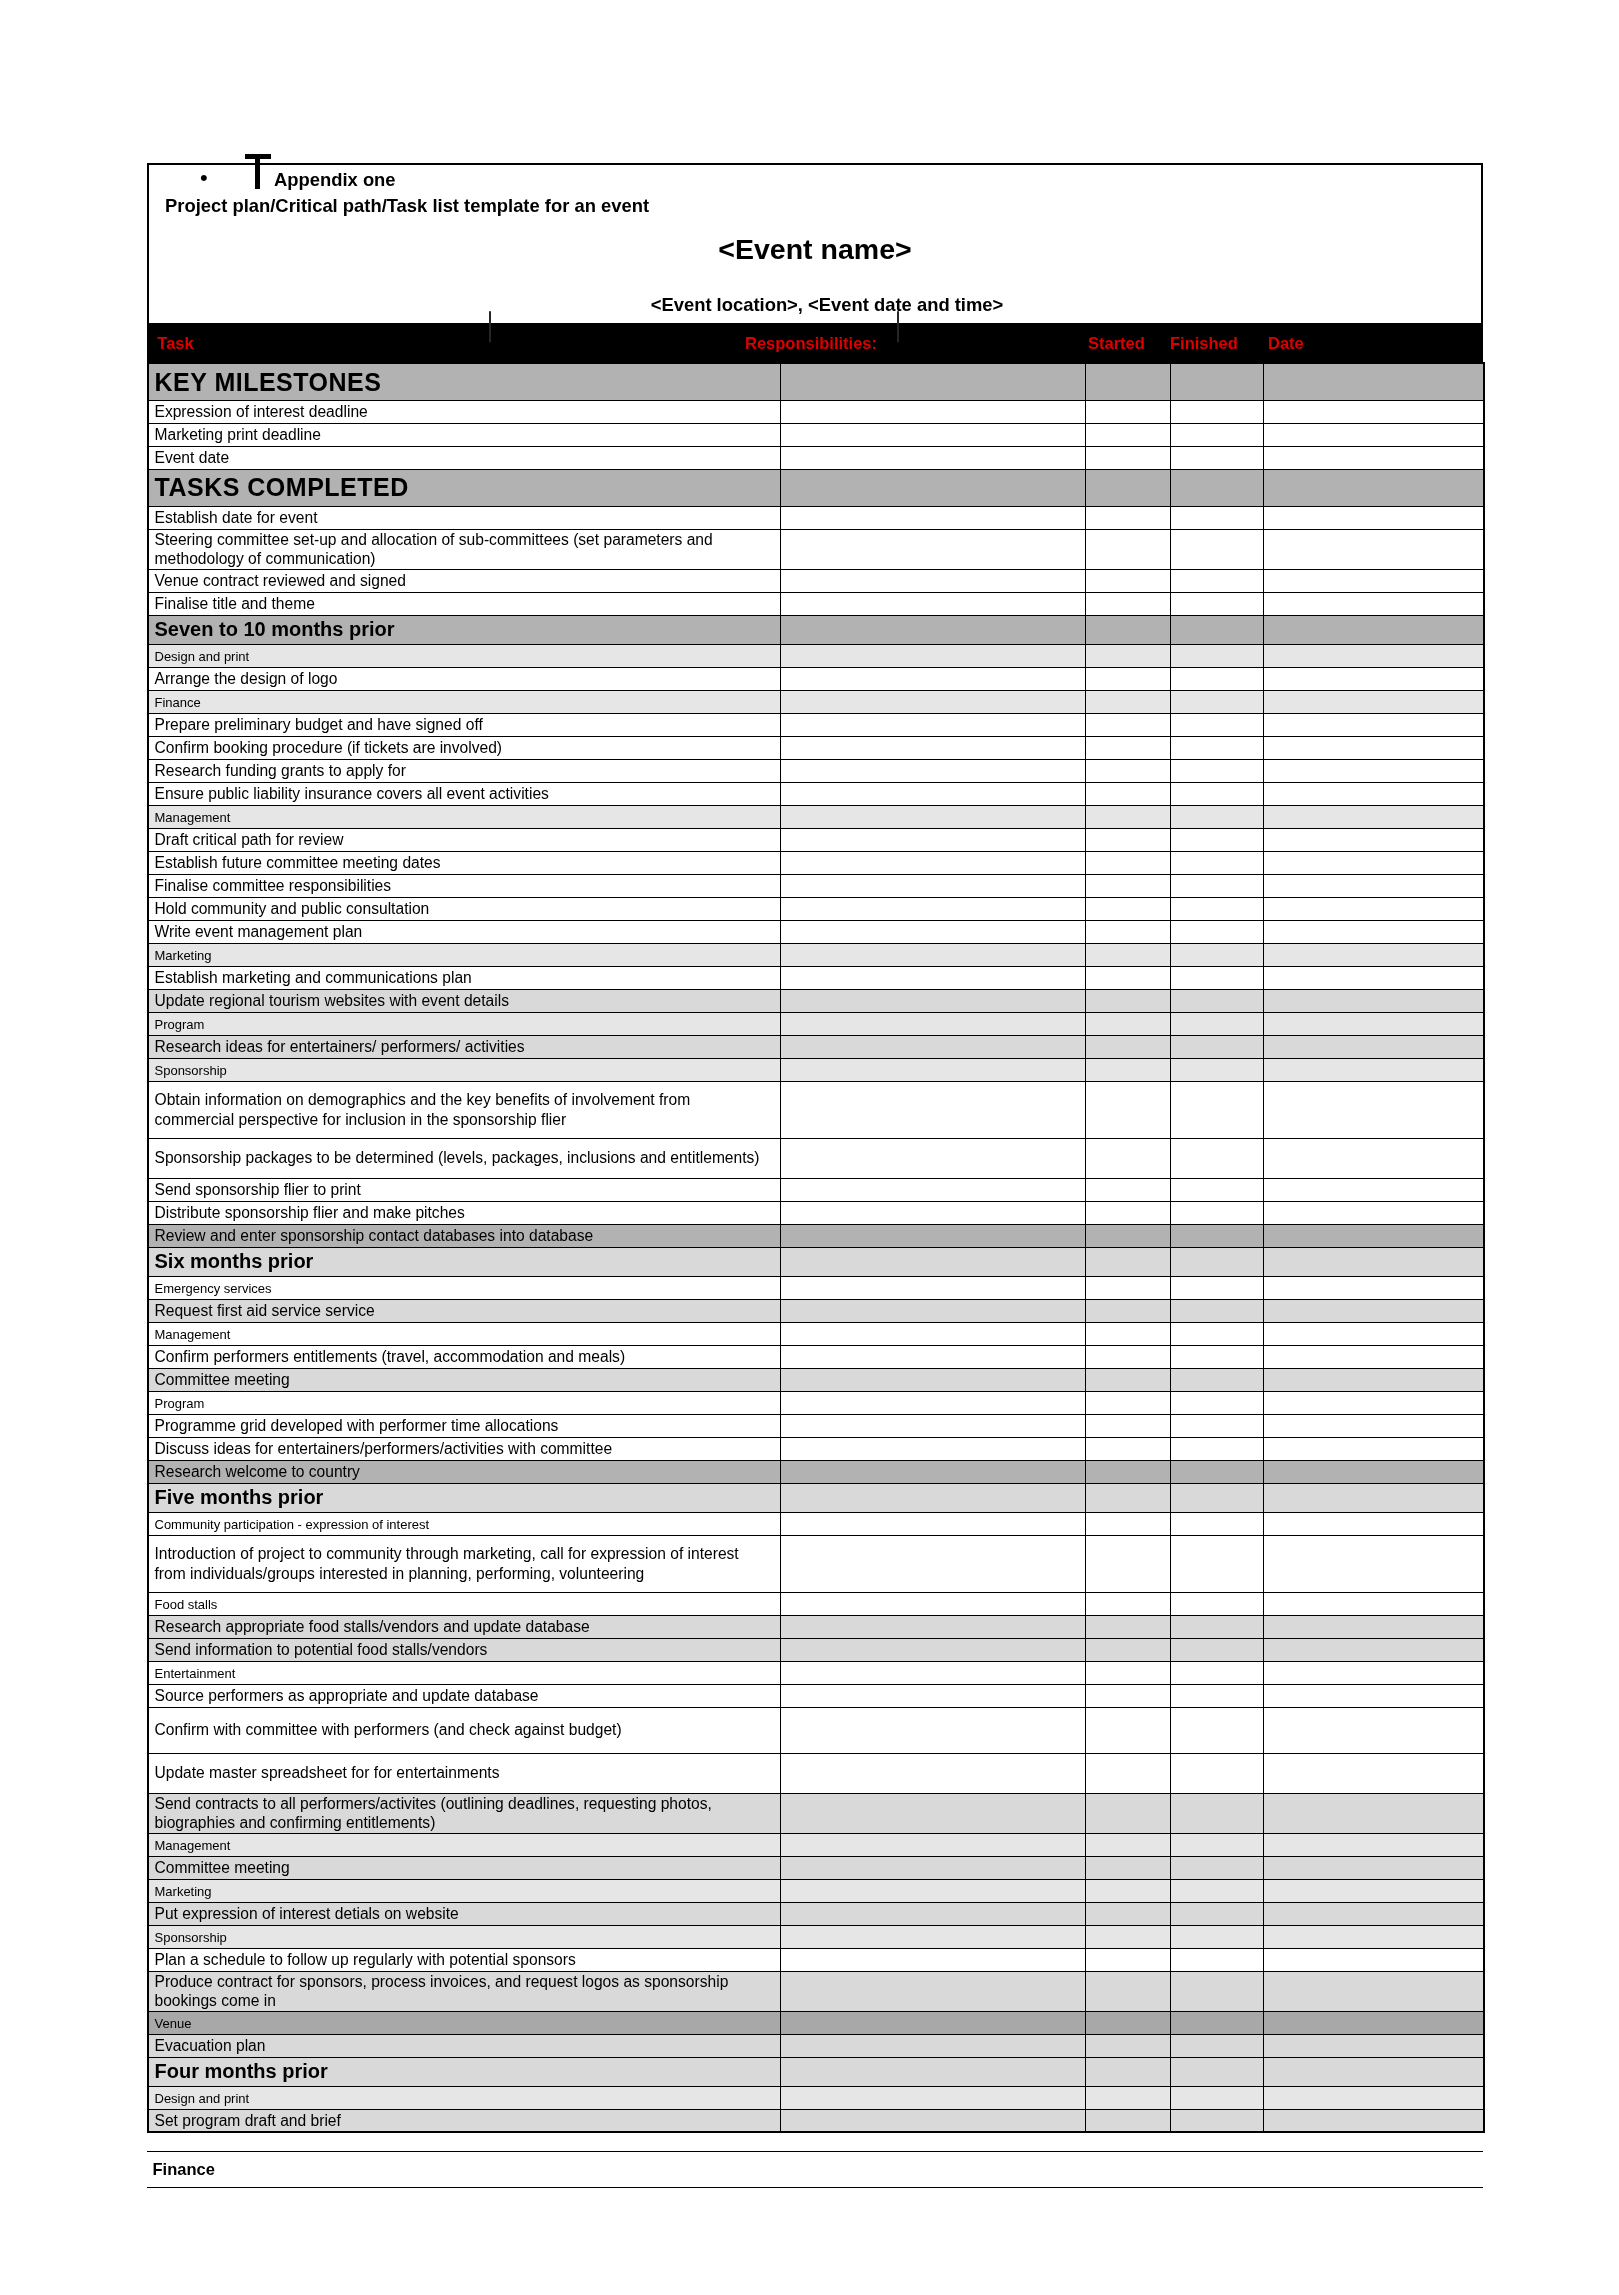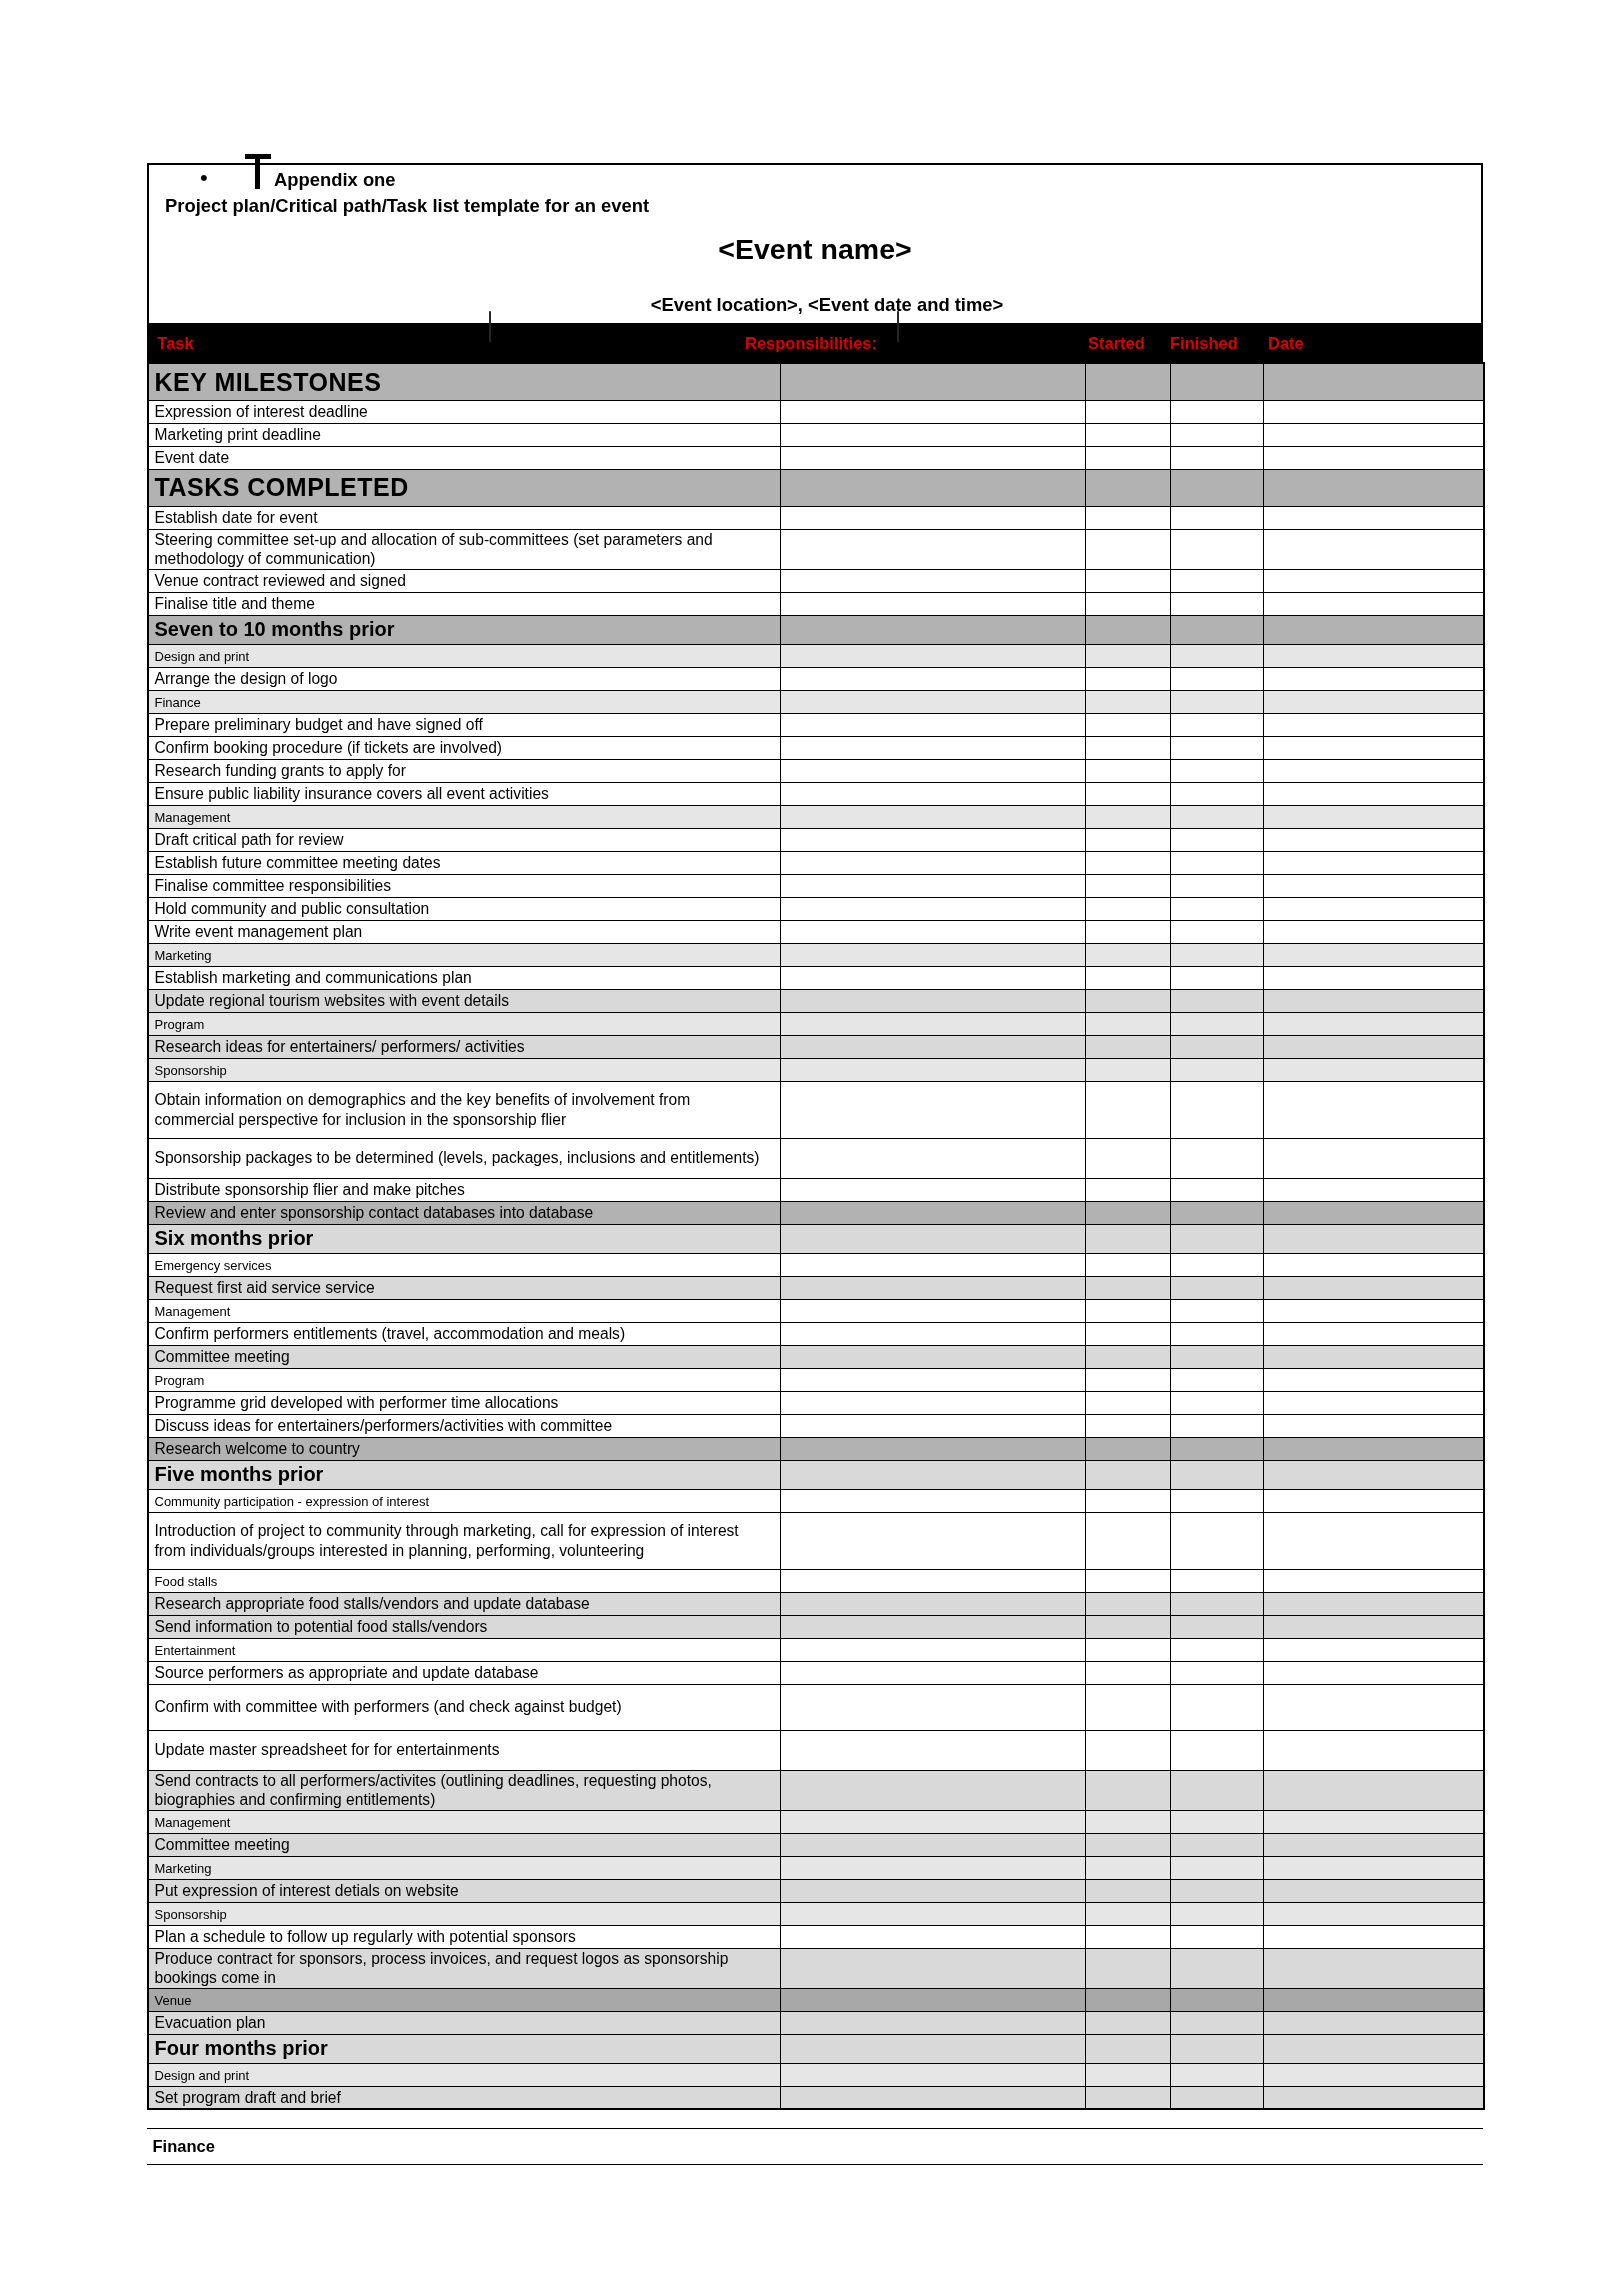--- a/index.html
+++ b/index.html
@@ -367,20 +367,27 @@
             <td></td>
           </tr>
           <tr class="task bg-white h2">
             <td class="ind"><span class="lbl">Sponsorship packages to be determined (levels, packages, inclusions and entitlements)</span></td>
             <td></td>
             <td></td>
             <td></td>
             <td></td>
           </tr>
           <tr class="task bg-white">
+            <td class="ind"><span class="lbl">Send sponsorship flier to print</span></td>
+            <td></td>
+            <td></td>
+            <td></td>
+            <td></td>
+          </tr>
+          <tr class="task bg-white">
             <td class="ind"><span class="lbl">Distribute sponsorship flier and make pitches</span></td>
             <td></td>
             <td></td>
             <td></td>
             <td></td>
           </tr>
           <tr class="task bg-dark">
             <td class="ind"><span class="lbl">Review and enter sponsorship contact databases into database</span></td>
             <td></td>
             <td></td>

